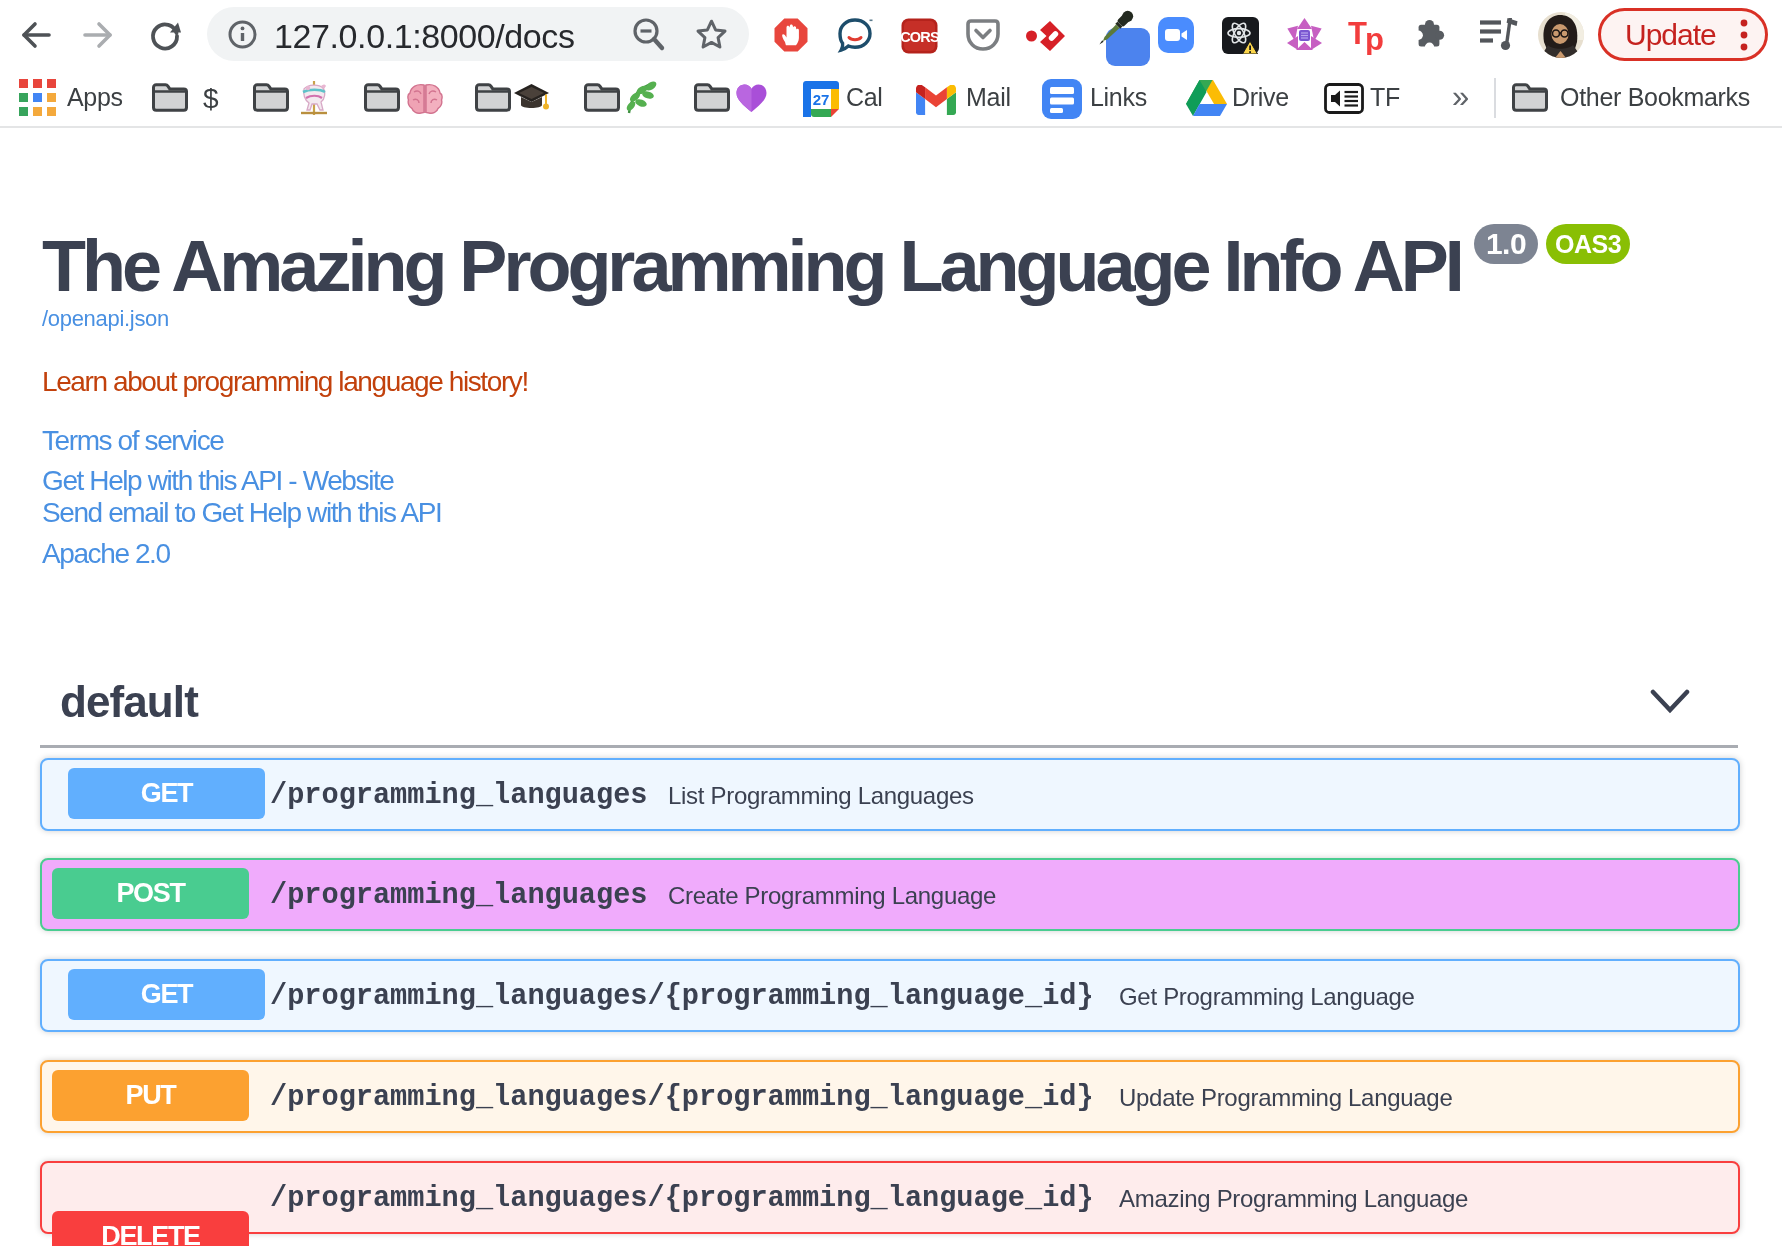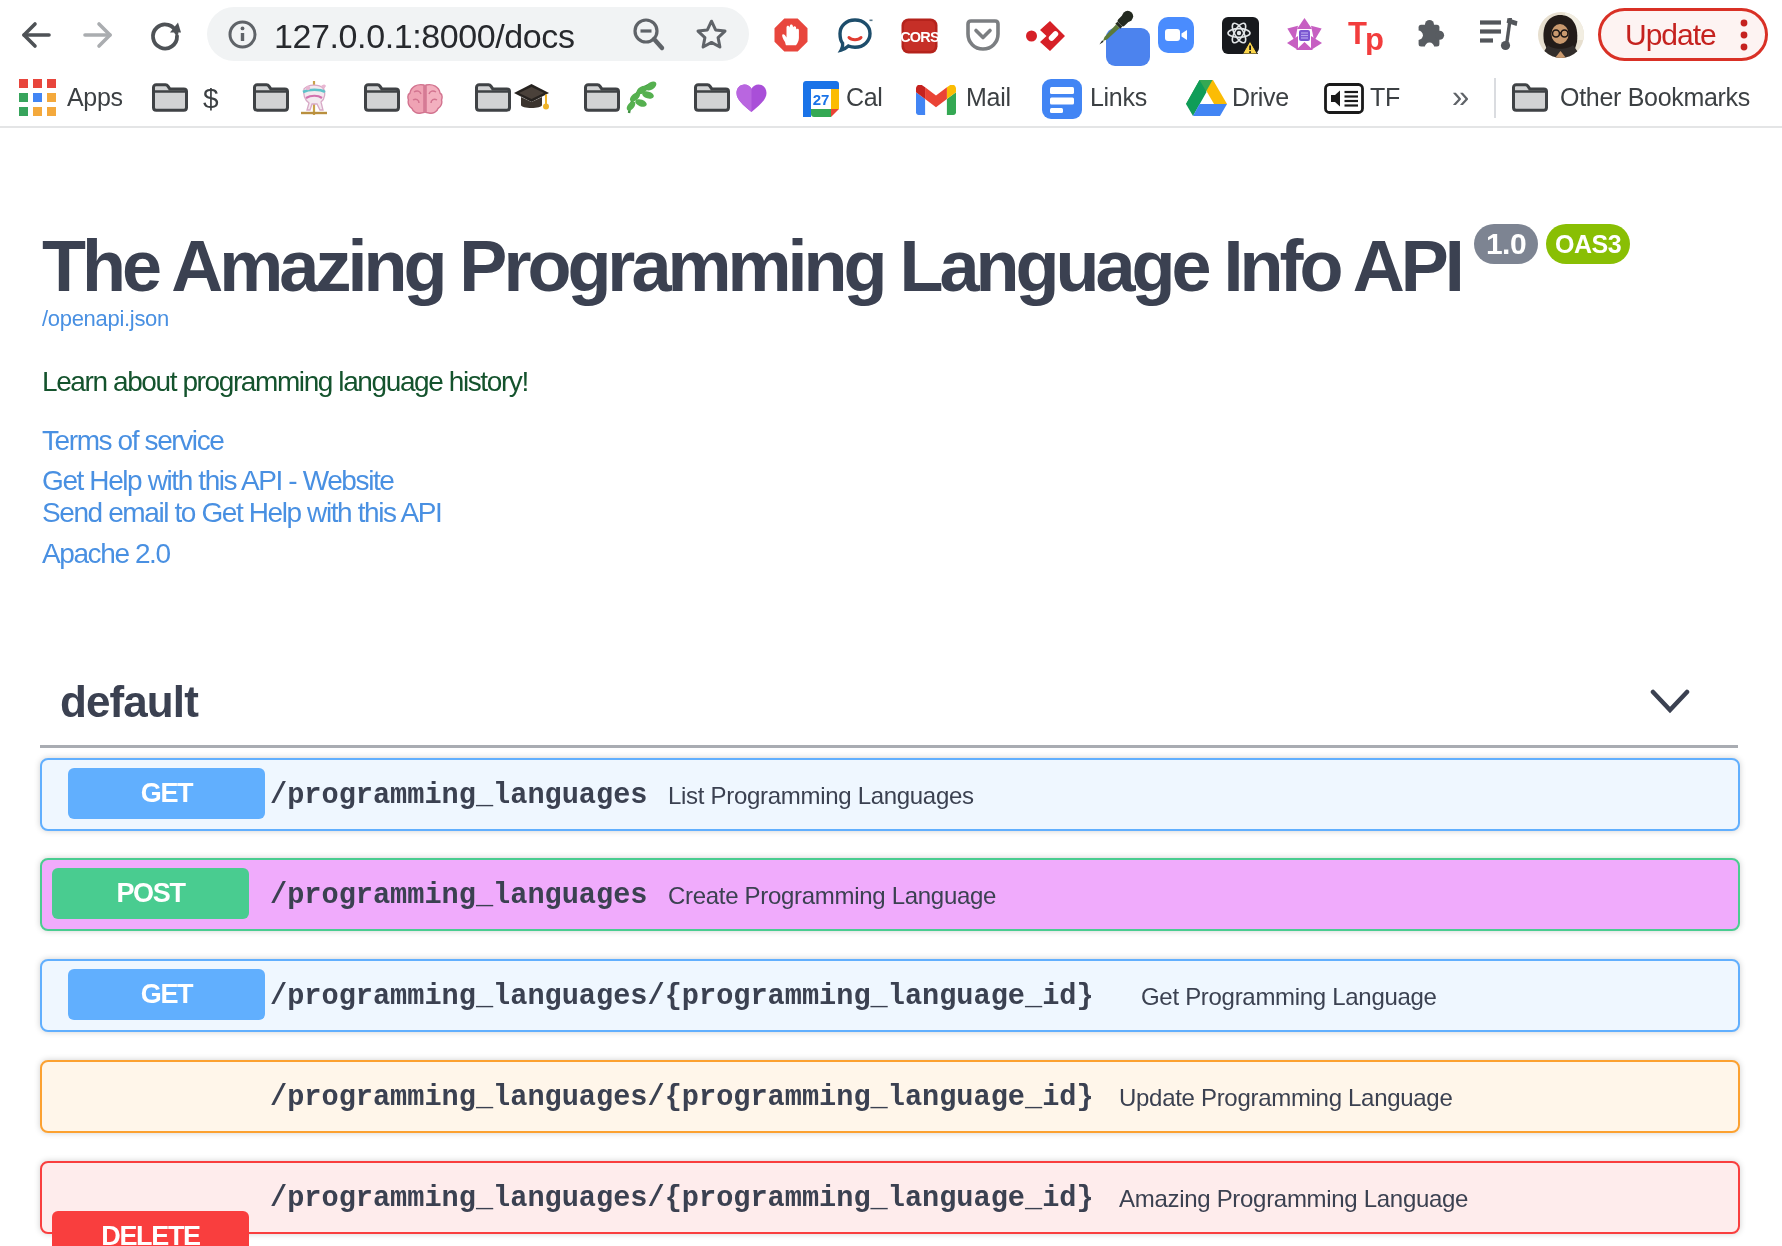--- a/index.html
+++ b/index.html
@@ -14,21 +14,21 @@
 #bbline { position:absolute; left:0; top:126px; width:1782px; height:2px; background:#e4e5e6; }
 .bklabel { position:absolute; font-size:25px; letter-spacing:-0.3px; color:#3c4043; top:15px; }
 #updatepill { position:absolute; left:1598px; top:8px; width:170px; height:53px; border:3px solid #d93025; border-radius:27px; background:#fdf3f2; }
 #updatetext { position:absolute; left:1625px; top:18px; font-size:30px; letter-spacing:-1px; color:#c5221f; }
 
 #title { position:absolute; left:42px; top:225px; font-size:72px; letter-spacing:-4px; font-weight:bold; color:#3b4151; }
 .pill { position:absolute; top:224px; height:40px; border-radius:20px; color:#fff; font-weight:bold; font-size:30px; letter-spacing:-0.5px; text-align:center; line-height:40px; }
 #pill10 { left:1474px; width:64px; background:#7d8492; }
 #pilloas { left:1546px; width:84px; background:#89bf04; font-size:25px; }
 a.sw { color:#4990e2; text-decoration:none; }
-.swtext { position:absolute; left:42px; font-size:28px; letter-spacing:-1.4px; color:#14532d; }
+.swtext { position:absolute; left:42px; font-size:28px; letter-spacing:-1.4px; color:#c2410c; }
 #openapi { position:absolute; left:42px; top:306px; font-size:22px; letter-spacing:-0.3px; }
 #deftag { position:absolute; left:60px; top:677px; font-size:44px; letter-spacing:-0.9px; font-weight:bold; color:#3b4151; }
 #defhr { position:absolute; left:40px; top:745px; width:1698px; height:2.5px; background:#a9acb2; }
 .oprow { position:absolute; left:40px; width:1700px; height:73px; border-radius:8px; border:2px solid; box-shadow:0 0 6px rgba(0,0,0,0.19); }
 .opmethod { position:absolute; left:10px; top:8px; width:197px; height:51px; border-radius:6px; color:#fff; font-weight:bold; font-size:27px; letter-spacing:-1.35px; text-align:center; line-height:51px; }
 .oppath { position:absolute; left:228px; top:19px; font-family:"Liberation Mono", monospace; font-weight:bold; font-size:28.6px; color:#3b4151; }
 .opdesc { position:absolute; top:22px; font-size:24px; letter-spacing:-0.3px; color:#3b4151; }
 .get  { border-color:#61affe; background:#eff7ff; }
 .post { border-color:#49cc90; background:#f0abfc; }
 .put  { border-color:#fca130; background:#fff6ea; }
@@ -380,23 +380,24 @@
   <div class="opdesc" style="left:626px;">List Programming Languages</div>
 </div>
 <div class="oprow post" style="top:858px;">
   <div class="opmethod">POST</div>
   <div class="oppath">/programming_languages</div>
   <div class="opdesc" style="left:626px;">Create Programming Language</div>
 </div>
 <div class="oprow get" style="top:959px;">
   <div class="opmethod">GET</div>
   <div class="oppath">/programming_languages/{programming_language_id}</div>
-  <div class="opdesc" style="left:1077px;margin-left:22px;">Get Programming Language</div>
+  <div class="opdesc" style="left:1077px;">Get Programming Language</div>
 </div>
 <div class="oprow put" style="top:1060px;">
+  <div class="opmethod">PUT</div>
   <div class="oppath">/programming_languages/{programming_language_id}</div>
   <div class="opdesc" style="left:1077px;">Update Programming Language</div>
 </div>
 <div class="oprow del" style="top:1161px;">
   <div class="opmethod">DELETE</div>
   <div class="oppath">/programming_languages/{programming_language_id}</div>
   <div class="opdesc" style="left:1077px;">Amazing Programming Language</div>
 </div>
 
 </body></html>

